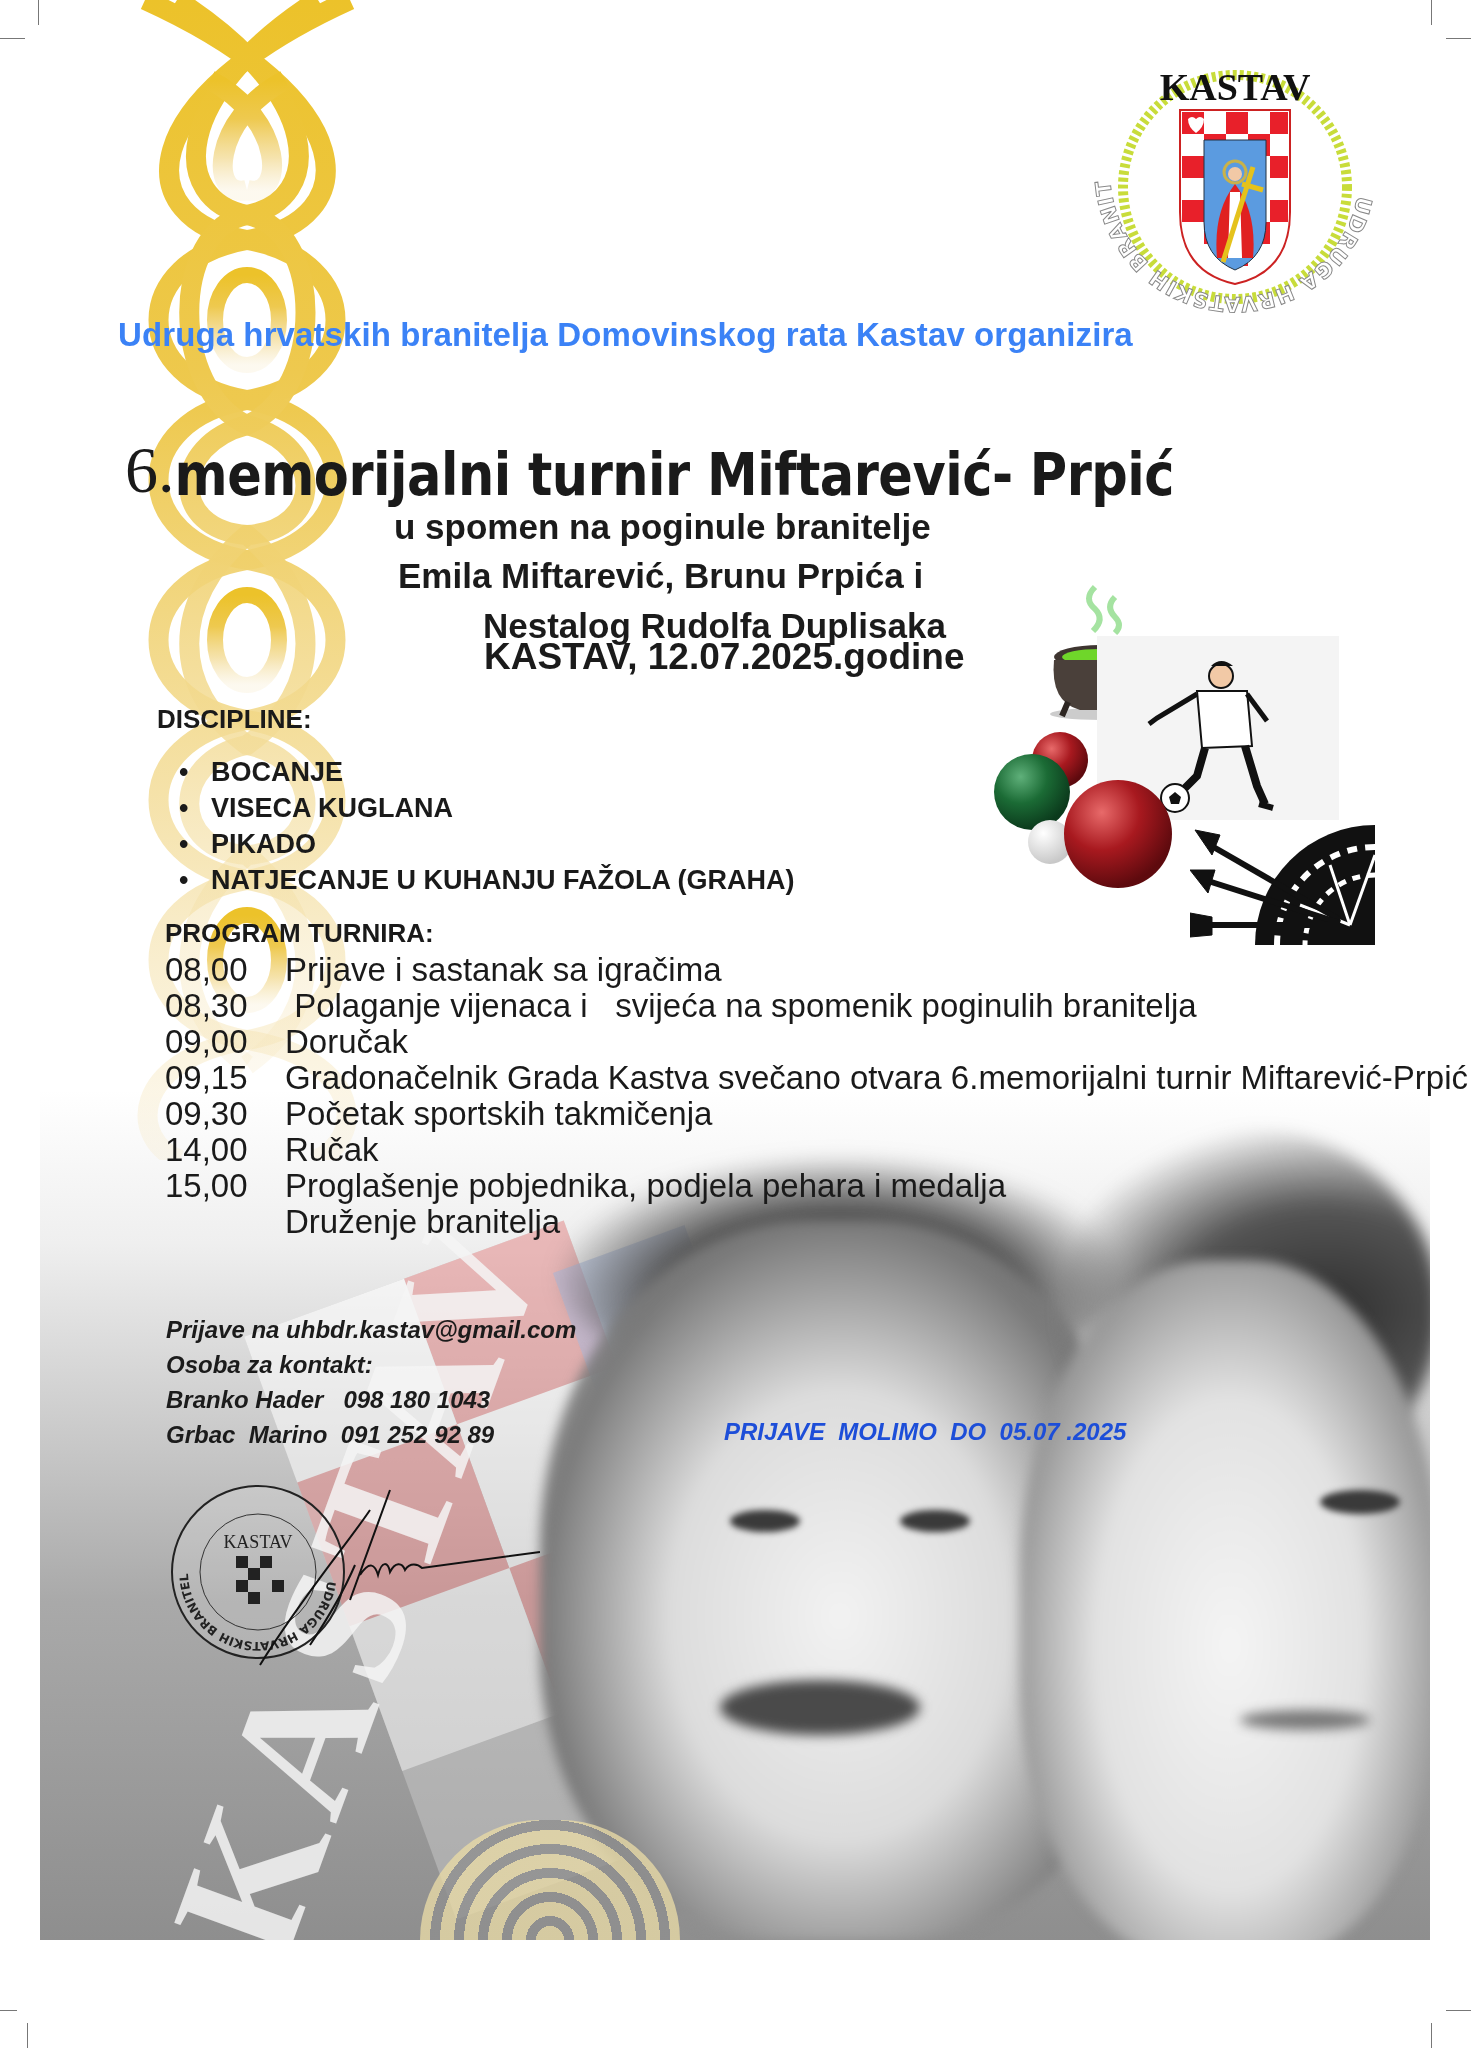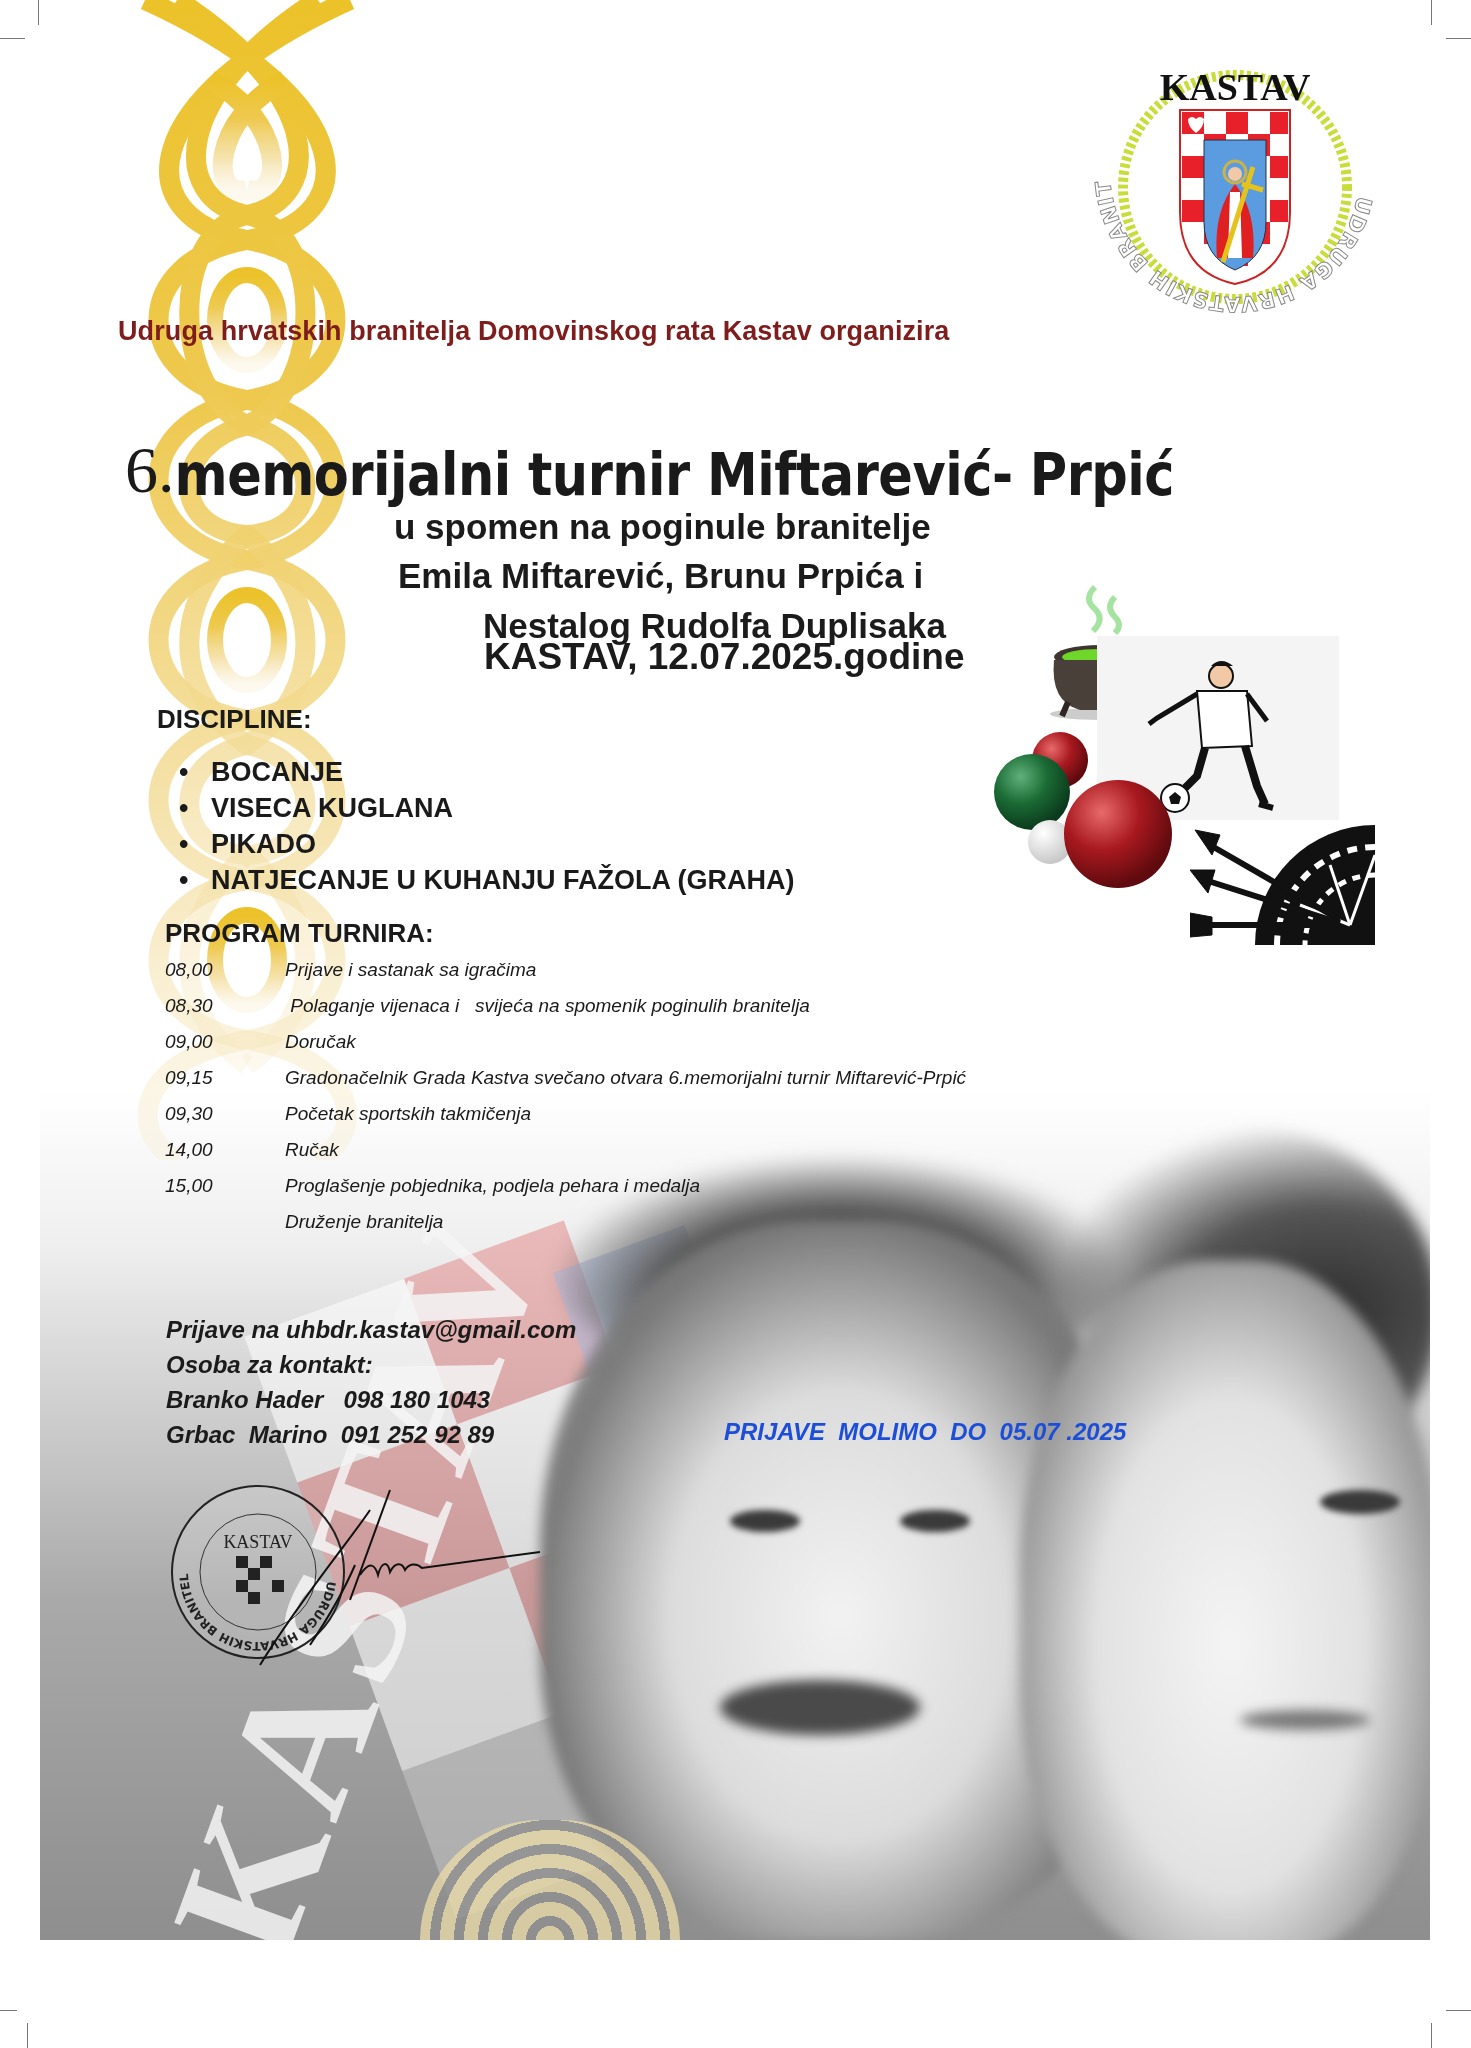--- a/index.html
+++ b/index.html
@@ -36,40 +36,40 @@
   #photo-collage .bottom-braid { position: absolute; left: 380px; bottom: 0; width: 260px; height: 120px; border-radius: 130px 130px 0 0;
     background: repeating-radial-gradient(circle at 50% 100%, #e7d9a6 0 14px, #8f8f8f 14px 24px); opacity: 0.8; }
 
   
   #gold-braid { left: 115px; top: 0; width: 265px; height: 1160px; }
 
   
   #logo { left: 1085px; top: 22px; width: 300px; height: 300px; }
 
   
-  #organizer-line { left: 118px; top: 316px; font-size: 27px; font-weight: bold; color: #7f1d1d; letter-spacing: 0.1px; white-space: nowrap; }
+  #organizer-line { left: 118px; top: 316px; font-size: 33px; font-weight: bold; color: #3b82f6; letter-spacing: 0.1px; white-space: nowrap; }
 
   #title { left: 125px; top: 432px; white-space: nowrap; color: #1a1a1a; }
   #title .num { font-family: "Liberation Serif", serif; font-size: 66px; font-weight: normal; }
   #title .rest { font-family: "DejaVu Sans", sans-serif; font-size: 51px; font-weight: bold; letter-spacing: -0.5px; transform: scaleY(1.15); display: inline-block; }
 
   .sub { position: absolute; font-weight: bold; font-size: 35px; white-space: nowrap; color: #1b1b1b; }
   #sub1 { left: 394px; top: 507px; }
   #sub2 { left: 398px; top: 556px; }
   #sub3 { left: 483px; top: 606px; }
   #sub4 { left: 444px; top: 636px; font-size: 37px; margin-left: 40px; }
 
   #discipline-title { left: 157px; top: 704px; font-size: 26px; font-weight: bold; white-space: nowrap; }
   #discipline-list { left: 163px; top: 738px; margin: 16px; padding: 0; list-style: none; }
   #discipline-list li { font-size: 27px; font-weight: bold; height: 36px; line-height: 36px; white-space: nowrap; }
   #discipline-list li .bullet { display: inline-block; width: 32px; }
 
   #program-title { left: 165px; top: 918px; font-size: 26px; font-weight: bold; white-space: nowrap; }
   #program-list { left: 165px; top: 952px; }
-  .prog-row { height: 36px; line-height: 36px; font-size: 19px; white-space: nowrap; position: relative; font-style: italic; }
+  .prog-row { height: 36px; line-height: 36px; font-size: 33px; white-space: nowrap; position: relative; }
   .prog-row .time { display: inline-block; width: 120px; }
   .prog-row .desc { display: inline-block; }
 
   #contact { left: 166px; top: 1312px; font-style: italic; font-weight: bold; font-size: 24px; color: #1b1b1b; }
   #contact div { height: 35px; line-height: 35px; white-space: nowrap; }
   #deadline { left: 724px; top: 1418px; font-style: italic; font-weight: bold; font-size: 24px; white-space: nowrap; color: #1d4ed8; }
 
   #stamp { left: 168px; top: 1482px; width: 180px; height: 180px; }
   #signature { left: 240px; top: 1480px; width: 300px; height: 190px; }
 

